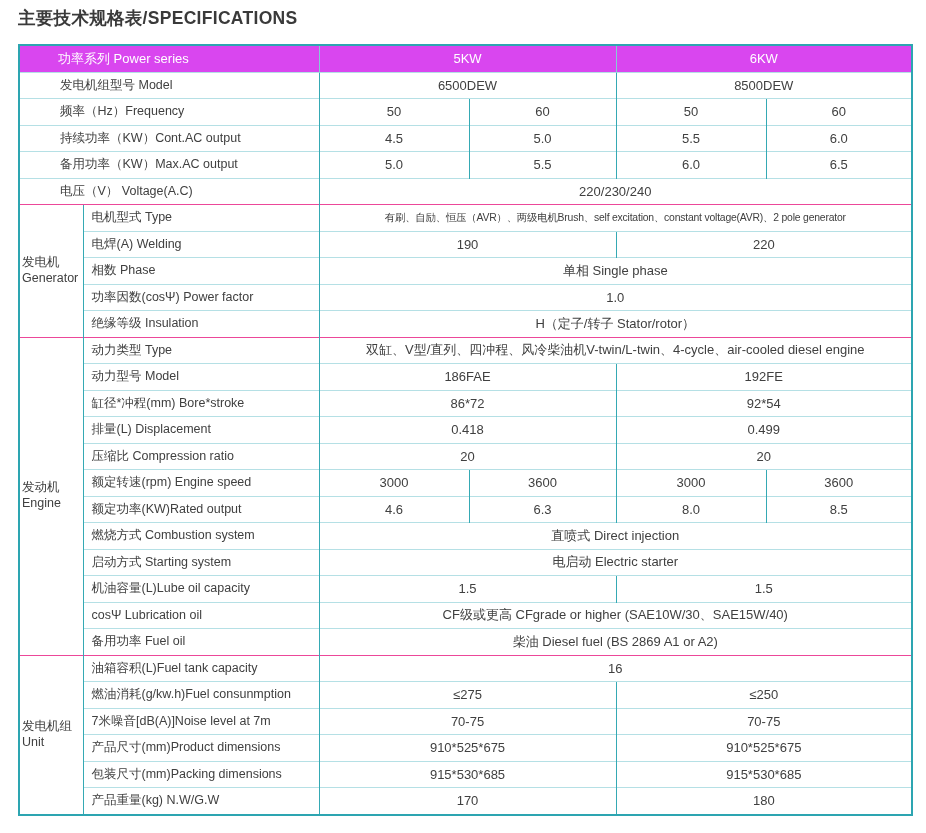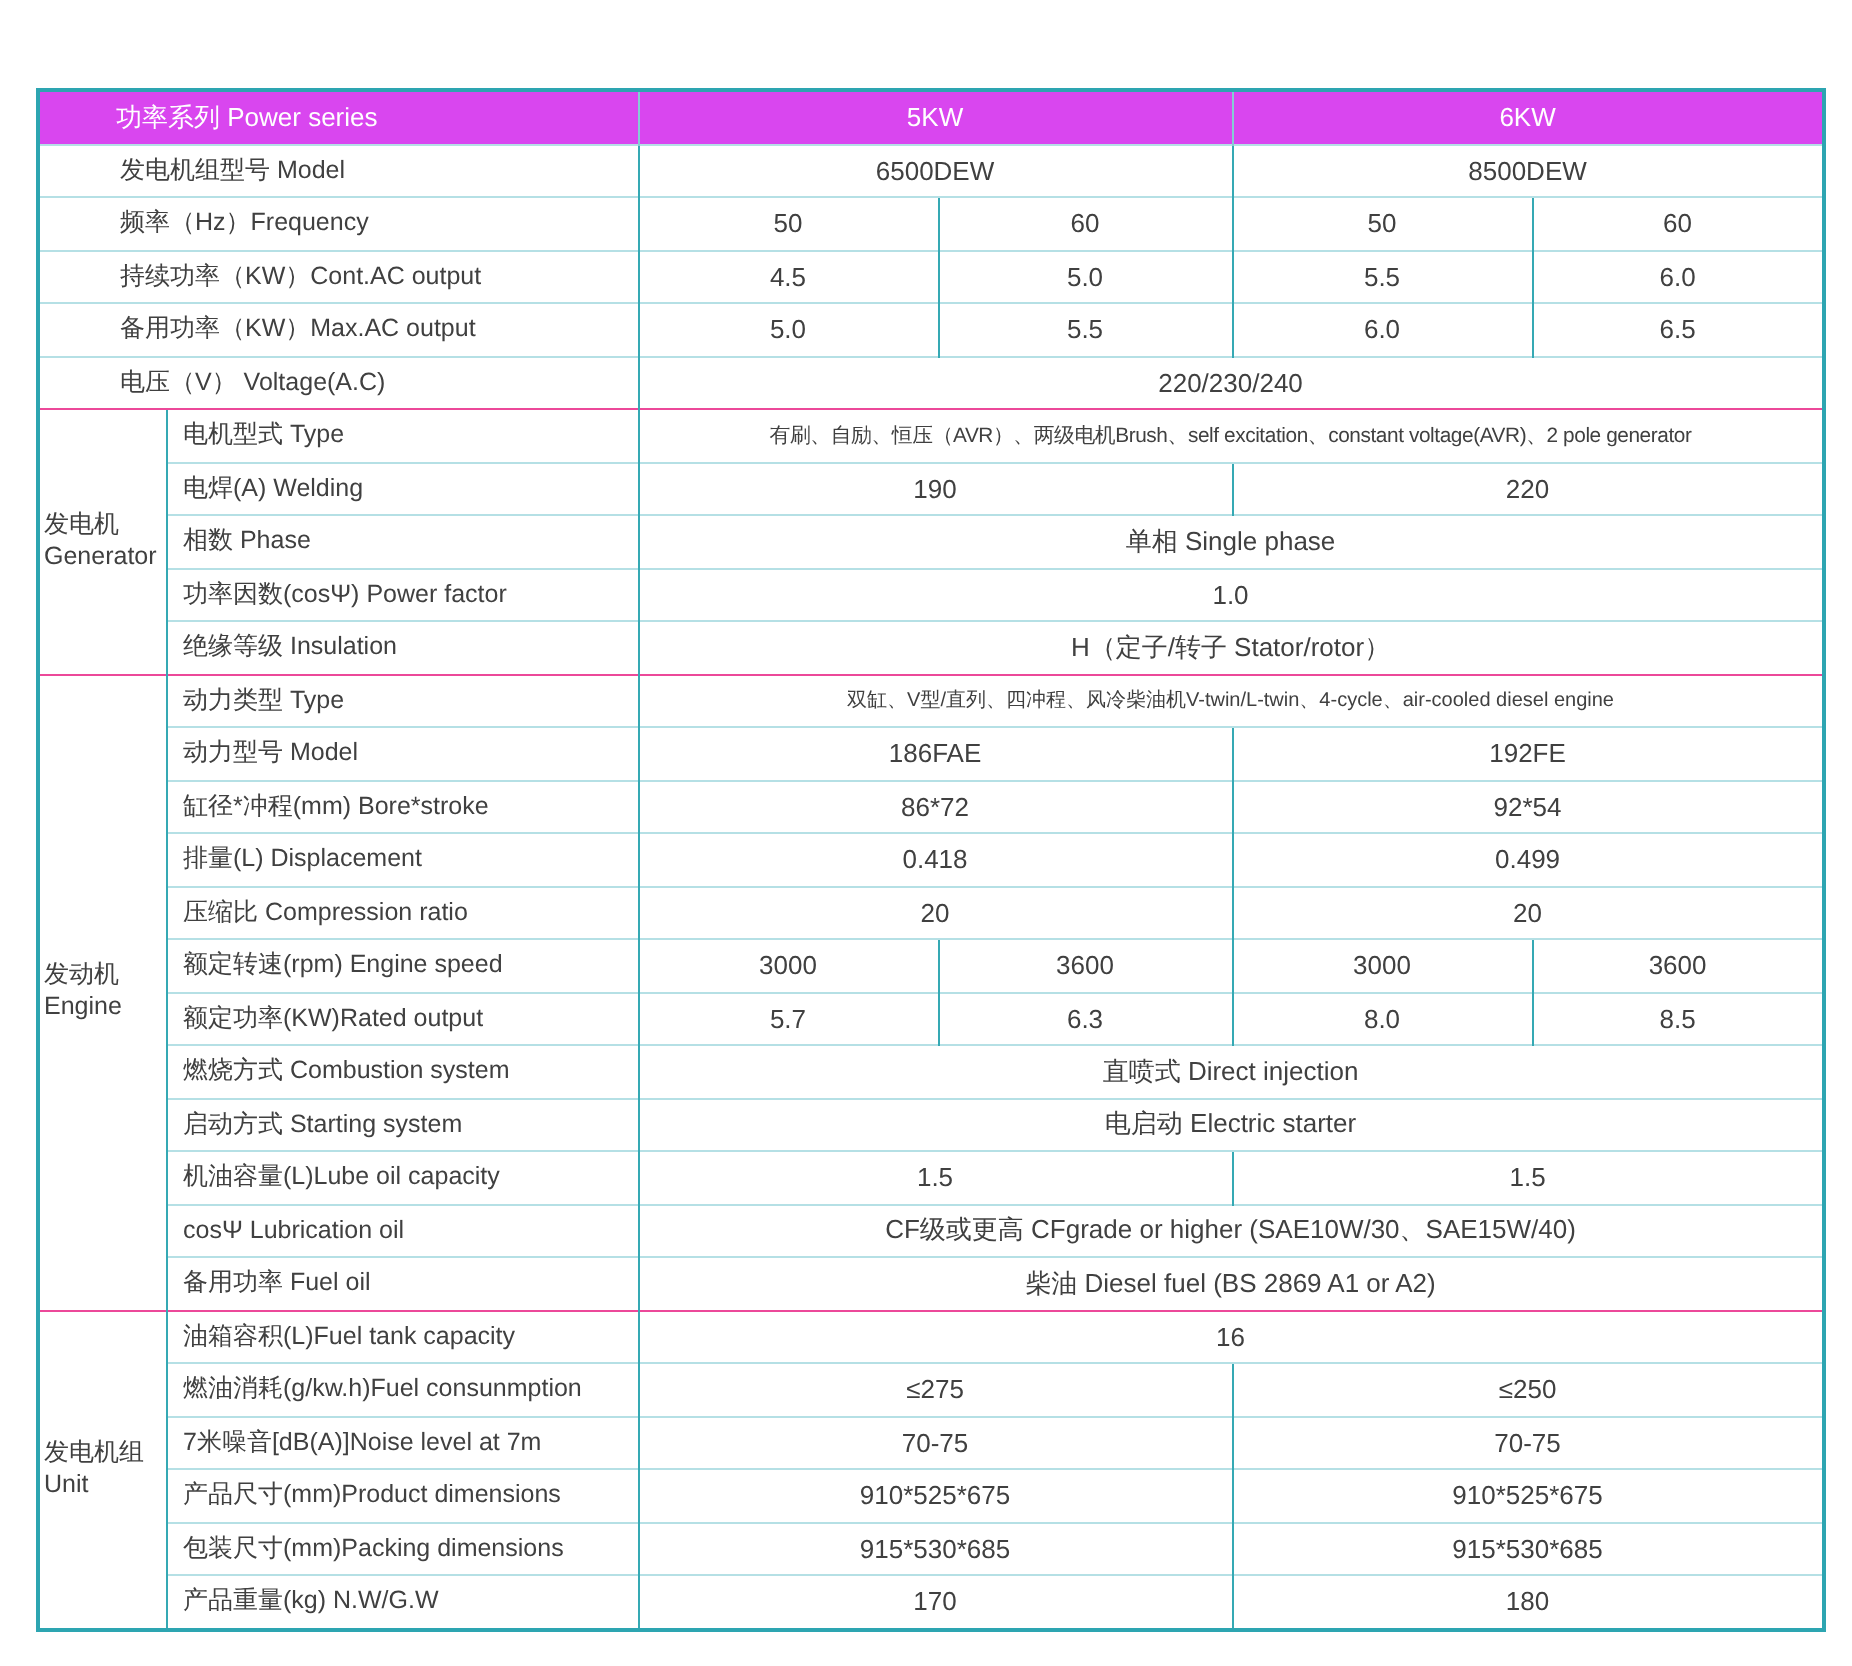--- a/index.html
+++ b/index.html
@@ -9,26 +9,27 @@
   table.spec{position:absolute;left:18px;top:44px;width:893px;border-collapse:collapse;table-layout:fixed;border:2px solid #2da5b1;}
   th,td{height:25.5px;padding:0 2px;overflow:hidden;white-space:nowrap;vertical-align:middle;}
   th{background:#d946ef;color:#ffffff;font-weight:normal;font-size:13px;border-left:1px solid #85ccd4;}
   th.h-label{text-align:left;padding-left:38px;}
   td{font-size:13px;color:#404040;text-align:center;border-left:1px solid #35a9b4;border-top:1px solid #b5e0e5;}
   td.lbl{text-align:left;padding-left:8px;font-size:12.5px;}
   td.top-lbl{padding-left:40px;}
   td.grp{text-align:left;font-size:12.5px;line-height:1.25;white-space:normal;}
   tr.sec td{border-top:1px solid #ec4899;}
   td.xs{font-size:10.4px;letter-spacing:-0.2px;}
-  td.sm{font-size:10px;}
+  td.sm{font-size:13px;}
 </style>
 </head>
 <body>
 
 <div class="page">
+  <div class="title">主要技术规格表/SPECIFICATIONS</div>
 
   <table class="spec">
     <colgroup>
       <col style="width:64px">
         <col style="width:236px">
       <col style="width:150px">
         <col style="width:147px">
       <col style="width:150px">
         <col style="width:146px">
     </colgroup>
@@ -127,21 +128,21 @@
     </tr>
     <tr>
       <td class="lbl">额定转速(rpm) Engine speed</td>
       <td>3000</td>
       <td>3600</td>
       <td>3000</td>
       <td>3600</td>
     </tr>
     <tr>
       <td class="lbl">额定功率(KW)Rated output</td>
-      <td>5.7</td>
+      <td>4.6</td>
       <td>6.3</td>
       <td>8.0</td>
       <td>8.5</td>
     </tr>
     <tr>
       <td class="lbl">燃烧方式 Combustion system</td>
       <td colspan="4">直喷式 Direct injection</td>
     </tr>
     <tr>
       <td class="lbl">启动方式 Starting system</td>

